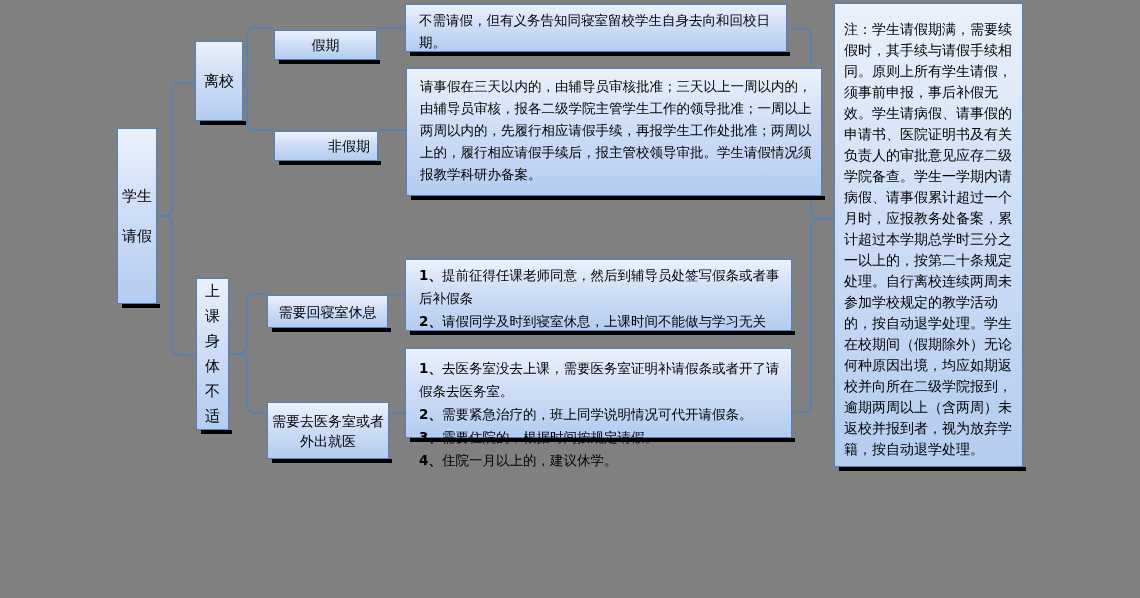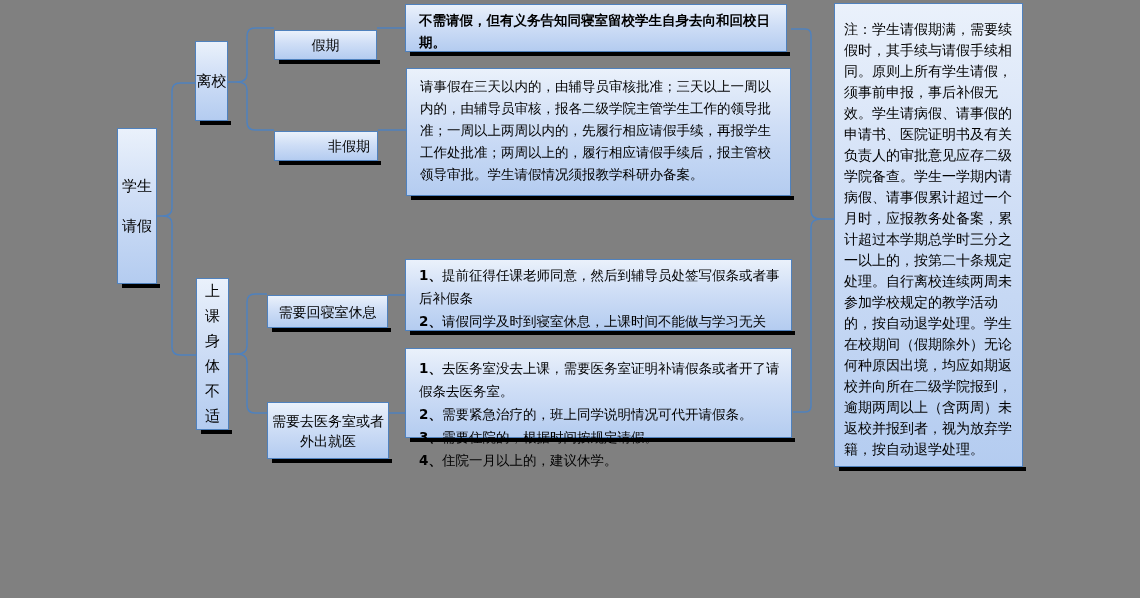--- a/index.html
+++ b/index.html
@@ -14,29 +14,29 @@
     background:linear-gradient(180deg,#eaf1fb 0%,#cfdef6 45%,#b4ccf0 100%);
   }
   .box::after{ 
     content:"";position:absolute;left:4px;right:-4px;bottom:-4.5px;height:3.5px;background:#000;
   }
   .vnode{display:flex;flex-direction:column;justify-content:center;text-align:center;}
   .hnode{display:flex;flex-direction:column;justify-content:center;text-align:center;font-size:14px;line-height:20px;margin-top:17px;}
   .tbox{font-size:13.5px;line-height:22px;}
   .num{font-weight:bold;font-family:"DejaVu Sans",sans-serif;}
   
-  #root        {left:117px;top:128px;width:40px;height:156px;font-size:15px;line-height:40px;}
-  #leave       {left:195px;top:41px; width:33px;height:80px; font-size:15px;line-height:36px;}
+  #root        {left:117px;top:128px;width:40px;height:176px;font-size:15px;line-height:40px;}
+  #leave       {left:195px;top:41px; width:48px;height:80px; font-size:15px;line-height:36px;}
   #sick        {left:196px;top:278px;width:33px;height:152px;font-size:15px;line-height:25px;padding:0 8px;text-align:center;}
   #holiday     {left:274px;top:13px; width:103px;height:30px;}
   #nonholiday  {left:274px;top:114px;width:104px;height:30px;padding-left:46px;}
   #dorm        {left:267px;top:278px;width:121px;height:33px;}
   #clinic      {left:267px;top:385px;width:122px;height:57px;}
-  #tb-holiday  {left:405px;top:4px;  width:382px;height:48px; padding:4px 6px 0 13px;font-weight:bold;}
-  #tb-nonhol   {left:406px;top:68px; width:385px;height:128px;padding:6px 7px 0 13px;}
+  #tb-holiday  {left:405px;top:4px;  width:382px;height:48px; padding:4px 6px 0 13px;}
+  #tb-nonhol   {left:406px;top:68px; width:416px;height:128px;padding:6px 7px 0 13px;}
   #tb-dorm     {left:405px;top:259px;width:387px;height:72px; padding:4px 6px 0 13px;line-height:23px;}
   #tb-clinic   {left:405px;top:348px;width:387px;height:90px;padding:8px 6px 0 13px;line-height:23px;}
   #notebox     {left:834px;top:3px;  width:189px;height:464px;padding:15px 6px 0 9px;font-size:14px;line-height:21px;}
 </style>
 </head>
 <body>
 
 <div class="canvas">
 
   <svg class="connectors" viewBox="0 0 1140 598" fill="none" stroke="#4f81bd" stroke-width="1.5">

